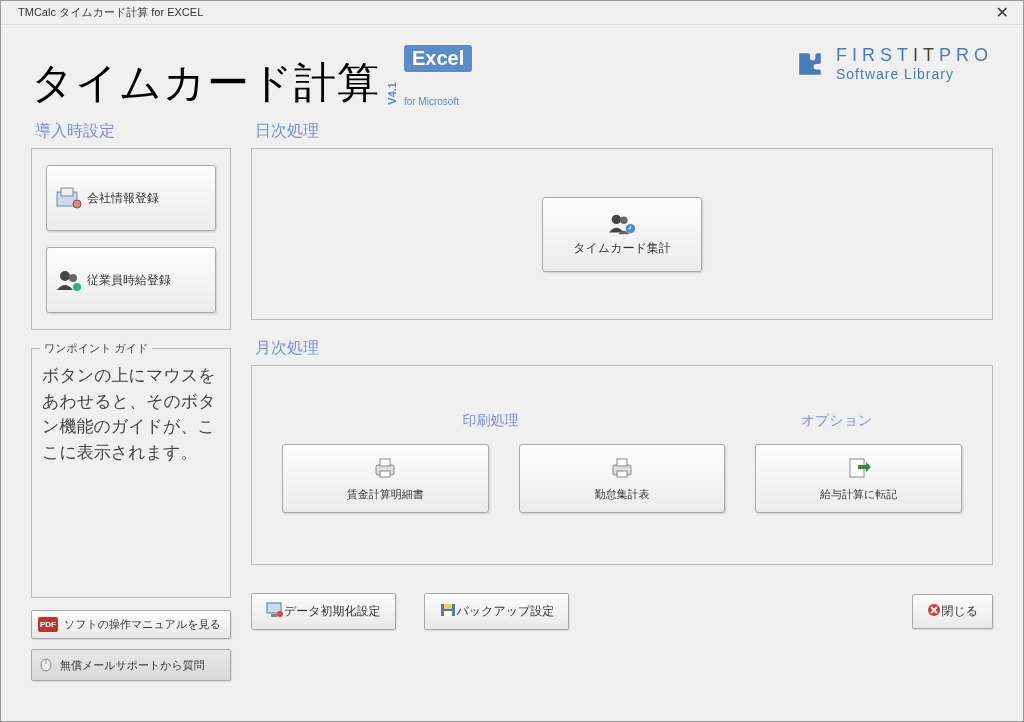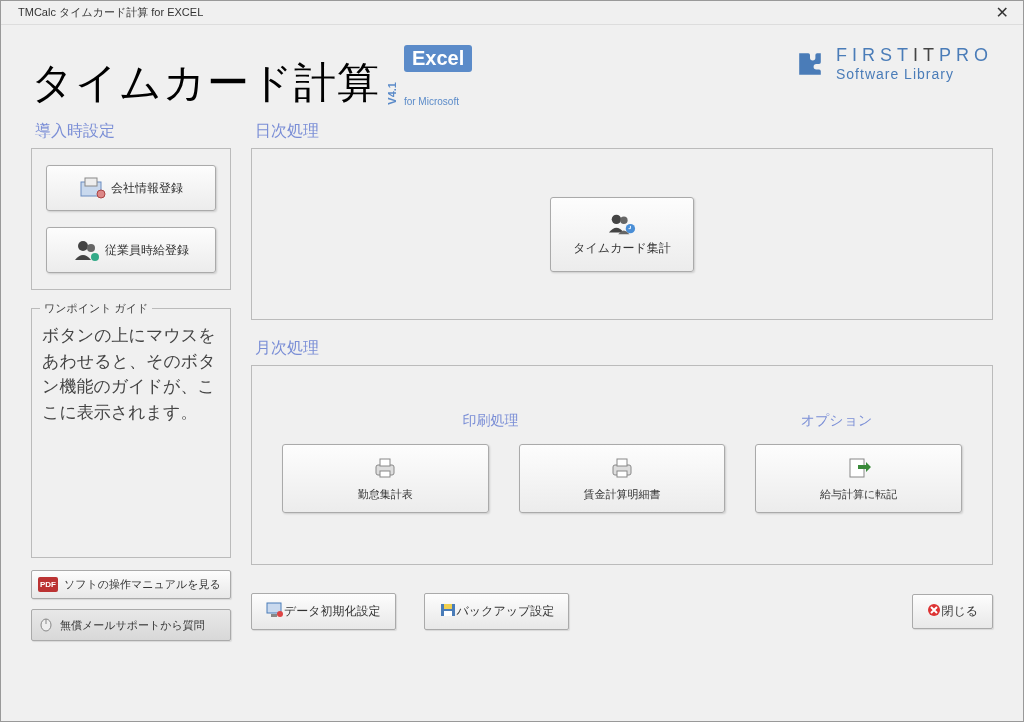--- a/index.html
+++ b/index.html
@@ -123,22 +123,21 @@
   align-items: center;
   gap: 4px;
   cursor: pointer;
   font-size: 12px;
   color: #333;
   box-shadow: 1px 1px 2px rgba(0,0,0,0.15);
 }
 .big-btn-row {
   flex-direction: row;
   gap: 4px;
-  padding: 10px 8px;
-  justify-content: center;
+  padding: 20px 8px;
 }
 .icon-box { width: 28px; height: 24px; display:flex; align-items:center; justify-content:center; }
 .guide-panel {
   margin-top: 18px;
   border: 1px solid #bbb;
   padding: 8px 10px;
   height: 250px;
   position: relative;
 }
 .guide-title {
@@ -308,21 +307,21 @@
                 </svg>
             </span>
             <span>無償メールサポートから質問</span>
           </div>
         </div>
       </div>
 
       <div class="right-col">
         <div class="section-label">日次処理</div>
         <div class="panel daily-panel">
-          <div class="big-btn" style="width:144px;text-align:right;">
+          <div class="big-btn" style="width:160px;text-align:right;">
             <span class="icon-box">
               <svg viewBox="0 0 30 26" width="30" height="26">
                   <circle cx="9" cy="8" r="5" fill="#444"></circle>
                   <path d="M1 22 Q9 12 17 22 Z" fill="#444"></path>
                   <circle cx="17" cy="9" r="4" fill="#666"></circle>
                   <path d="M11 24 Q17 16 23 24 Z" fill="#666"></path>
                   <circle cx="24" cy="18" r="5" fill="#4a8ed6"></circle>
                   <path d="M22 18 l2 0 l0 -3" stroke="#fff" fill="none"></path>
                 </svg>
             </span>
@@ -330,43 +329,43 @@
           </div>
         </div>
 
         <div class="section-label" style="margin-top:18px;">月次処理</div>
         <div class="panel monthly-panel">
           <div class="sub-labels">
             <div class="sub-label sub-left">印刷処理</div>
             <div class="sub-label sub-right">オプション</div>
           </div>
           <div class="monthly-btn-row">
+            <div class="mbtn">
+              <span>
+                <svg width="26" height="22" viewBox="0 0 26 22">
+                    <rect x="4" y="8" width="18" height="10" rx="2" fill="#ddd" stroke="#888"></rect>
+                    <rect x="8" y="2" width="10" height="7" fill="#fff" stroke="#888"></rect>
+                    <rect x="8" y="14" width="10" height="6" fill="#fff" stroke="#888"></rect>
+                  </svg>
+              </span>
+              <span>賃金計算明細書</span>
+            </div>
             <div class="mbtn">
               <span>
                 <svg width="26" height="22" viewBox="0 0 26 22">
                     <rect x="4" y="8" width="18" height="10" rx="2" fill="#ddd" stroke="#888"></rect>
                     <rect x="8" y="2" width="10" height="7" fill="#fff" stroke="#888"></rect>
                     <rect x="8" y="14" width="10" height="6" fill="#fff" stroke="#888"></rect>
                   </svg>
               </span>
               <span>勤怠集計表</span>
             </div>
             <div class="mbtn">
               <span>
                 <svg width="26" height="22" viewBox="0 0 26 22">
-                    <rect x="4" y="8" width="18" height="10" rx="2" fill="#ddd" stroke="#888"></rect>
-                    <rect x="8" y="2" width="10" height="7" fill="#fff" stroke="#888"></rect>
-                    <rect x="8" y="14" width="10" height="6" fill="#fff" stroke="#888"></rect>
-                  </svg>
-              </span>
-              <span>賃金計算明細書</span>
-            </div>
-            <div class="mbtn">
-              <span>
-                <svg width="26" height="22" viewBox="0 0 26 22">
                     <rect x="4" y="2" width="14" height="18" fill="#fff" stroke="#888"></rect>
                     <path d="M12 8 l8 0 l0 -3 l5 5 l-5 5 l0 -3 l-8 0 z" fill="#3a8a3a"></path>
                   </svg>
               </span>
               <span>給与計算に転記</span>
             </div>
           </div>
         </div>
 
         <div class="bottom-row">

